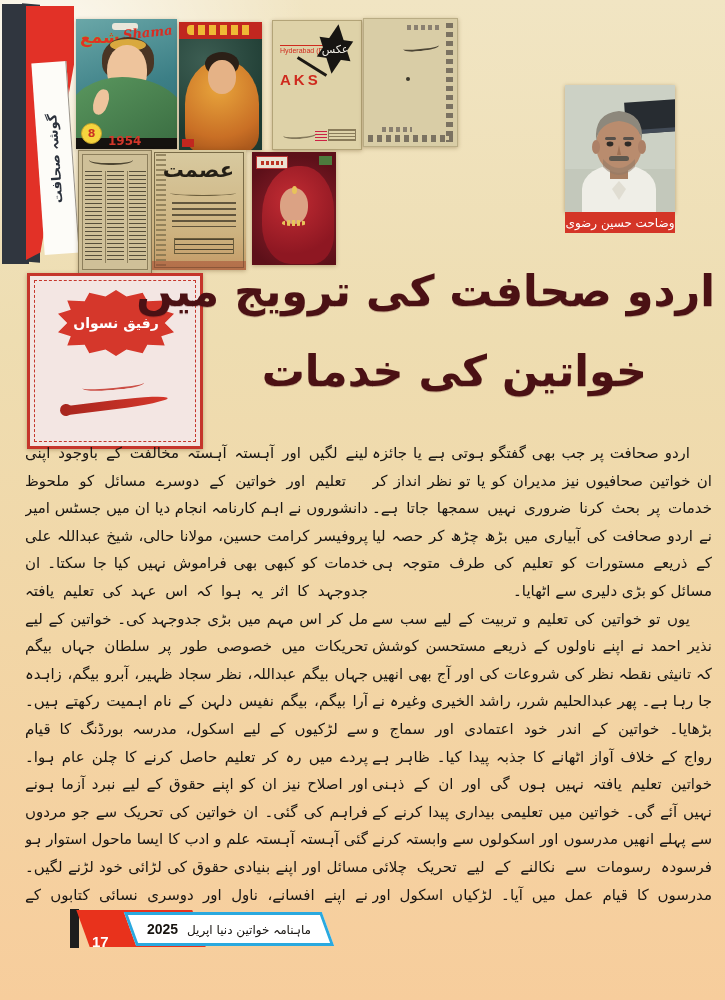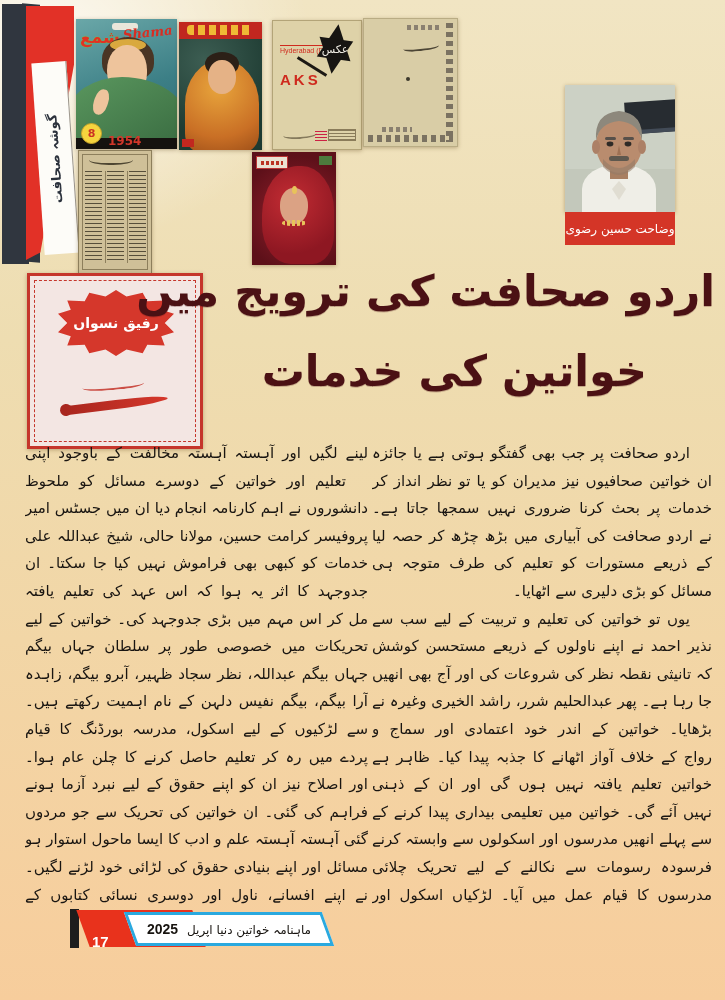--- a/index.html
+++ b/index.html
@@ -100,21 +100,21 @@
   .rf-medal{position:absolute;left:28px;top:14px;width:116px;height:66px;background:#d5372b;display:flex;align-items:center;justify-content:center;
     clip-path:polygon(50% 0%,59% 10%,73% 4%,77% 17%,92% 16%,89% 30%,100% 36%,92% 50%,100% 64%,89% 70%,92% 84%,77% 83%,73% 96%,59% 90%,50% 100%,41% 90%,27% 96%,23% 83%,8% 84%,11% 70%,0% 64%,8% 50%,0% 36%,11% 30%,8% 16%,23% 17%,27% 4%,41% 10%);}
   .rf-title{color:#fff;font-size:14px;font-weight:bold;direction:rtl;text-align:center;}
   .rf-sub{position:absolute;left:52px;top:104px;width:62px;height:8px;border-bottom:2px solid #c5352b;border-radius:45%;transform:rotate(-5deg);opacity:.85;}
   .rf-sword{position:absolute;left:34px;top:124px;width:104px;height:9px;background:linear-gradient(90deg,#a8261e,#d5372b);border-radius:2px 80% 80% 2px;transform:rotate(-7deg);}
   .rf-hilt{position:absolute;left:30px;top:128px;width:12px;height:12px;background:#a8261e;border-radius:50%;transform:rotate(-7deg);}
   .rf-year{position:absolute;left:10px;top:10px;color:#c5352b;font-size:7px;}
   
   .photo-card{position:absolute;left:565px;top:85px;width:110px;}
   .photo{display:block;width:110px;height:127px;box-shadow:0 1px 4px rgba(90,60,20,.4);}
-  .photo-caption{width:110px;height:33px;background:#d43527;color:#fff;font-size:12px;
+  .photo-caption{width:110px;height:21px;background:#d43527;color:#fff;font-size:12px;
     display:flex;align-items:center;justify-content:center;direction:rtl;white-space:nowrap;}
   
   .title-line{position:absolute;direction:rtl;color:#4b1114;font-weight:bold;white-space:nowrap;
     text-shadow:0 1px 0 rgba(75,17,20,.25);}
   .title-1{right:10px;top:266px;font-size:43px;}
   .title-2{right:78px;top:346px;font-size:43px;}
   
   .col{position:absolute;top:440px;height:470px;color:#191511;}
   .col-left{left:25px;width:343px;}
   .col-right{left:372px;width:340px;}
@@ -198,20 +198,29 @@
   <div class="cover cv-news">
     <div class="nw-inner"></div>
     <div class="nw-head"></div>
     <div class="nw-col" style="left:6px"></div>
     <div class="nw-sep" style="left:26px"></div>
     <div class="nw-col" style="left:28px"></div>
     <div class="nw-sep" style="left:48px"></div>
     <div class="nw-col" style="left:50px"></div>
   </div>
 
+  <div class="cover cv-ismat">
+    <div class="is-border"></div>
+    <div class="is-orn"></div>
+    <div class="is-title">عصمت</div>
+    <div class="is-rule"></div>
+    <div class="is-lines"></div>
+    <div class="is-box"></div>
+    <div class="is-foot"></div>
+  </div>
 
   <div class="cover cv-bride">
     <div class="br-tag">
       <div class="br-tagline"></div>
     </div>
     <div class="br-green"></div>
     <div class="br-dupatta"></div>
     <div class="br-face"></div>
     <div class="br-tikka"></div>
     <div class="br-jewel"></div>

